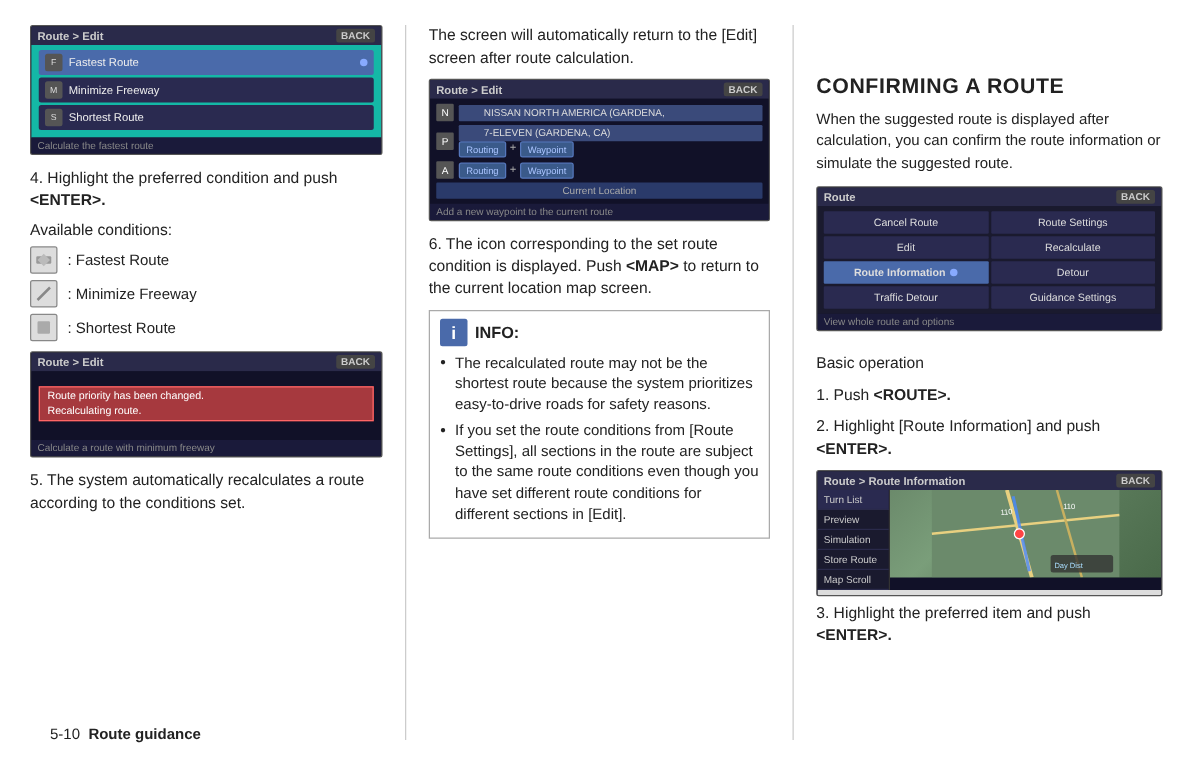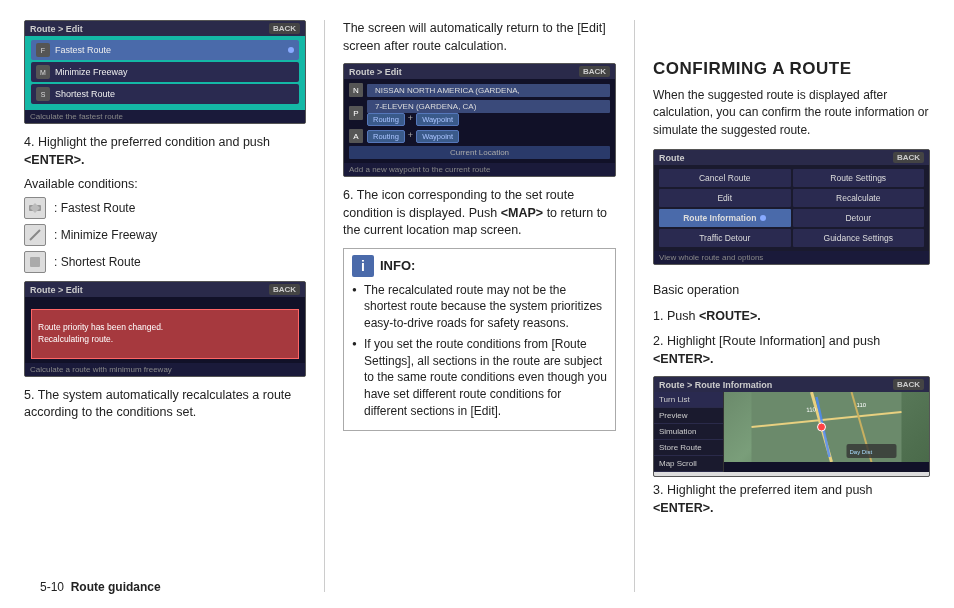--- a/index.html
+++ b/index.html
@@ -291,21 +291,21 @@
       border-radius: 2px;
       overflow: hidden;
     }
 
     .rinfo-body {
       background: #111128;
       display: flex;
     }
 
     .rinfo-list {
-      width: 70px;
+      width: 58px;
       background: #1a1a2e;
       border-right: 1px solid #333;
     }
 
     .rinfo-item {
       padding: 3px 5px;
       font-size: 8px;
       color: #ccc;
       border-bottom: 1px solid #2a2a4a;
     }
@@ -357,21 +357,21 @@
     }
 
     .wp-content {
       flex: 1;
     }
 
     .wp-name {
       background: #3a4a7a;
       color: #ddd;
       font-size: 8px;
-      padding: 2px 8px;
+      padding: 2px 20px;
       border-radius: 1px;
     }
 
     .wp-buttons {
       display: flex;
       gap: 3px;
     }
 
     .wp-btn {
       background: #3a5a8a;
@@ -401,21 +401,21 @@
     .recalc-screen-body {
       background: #111128;
       padding: 4px 6px;
       min-height: 55px;
       position: relative;
     }
 
     .recalc-overlay {
       background: #cc4444cc;
       border: 1px solid #ff6666;
-      padding: 12px 6px;
+      padding: 1px 6px;
       font-size: 8.5px;
       color: #fff;
       line-height: 1.4;
       margin-top: 8px;
     }
   </style>
 </head>
 <body>
 
 <div class="page">

